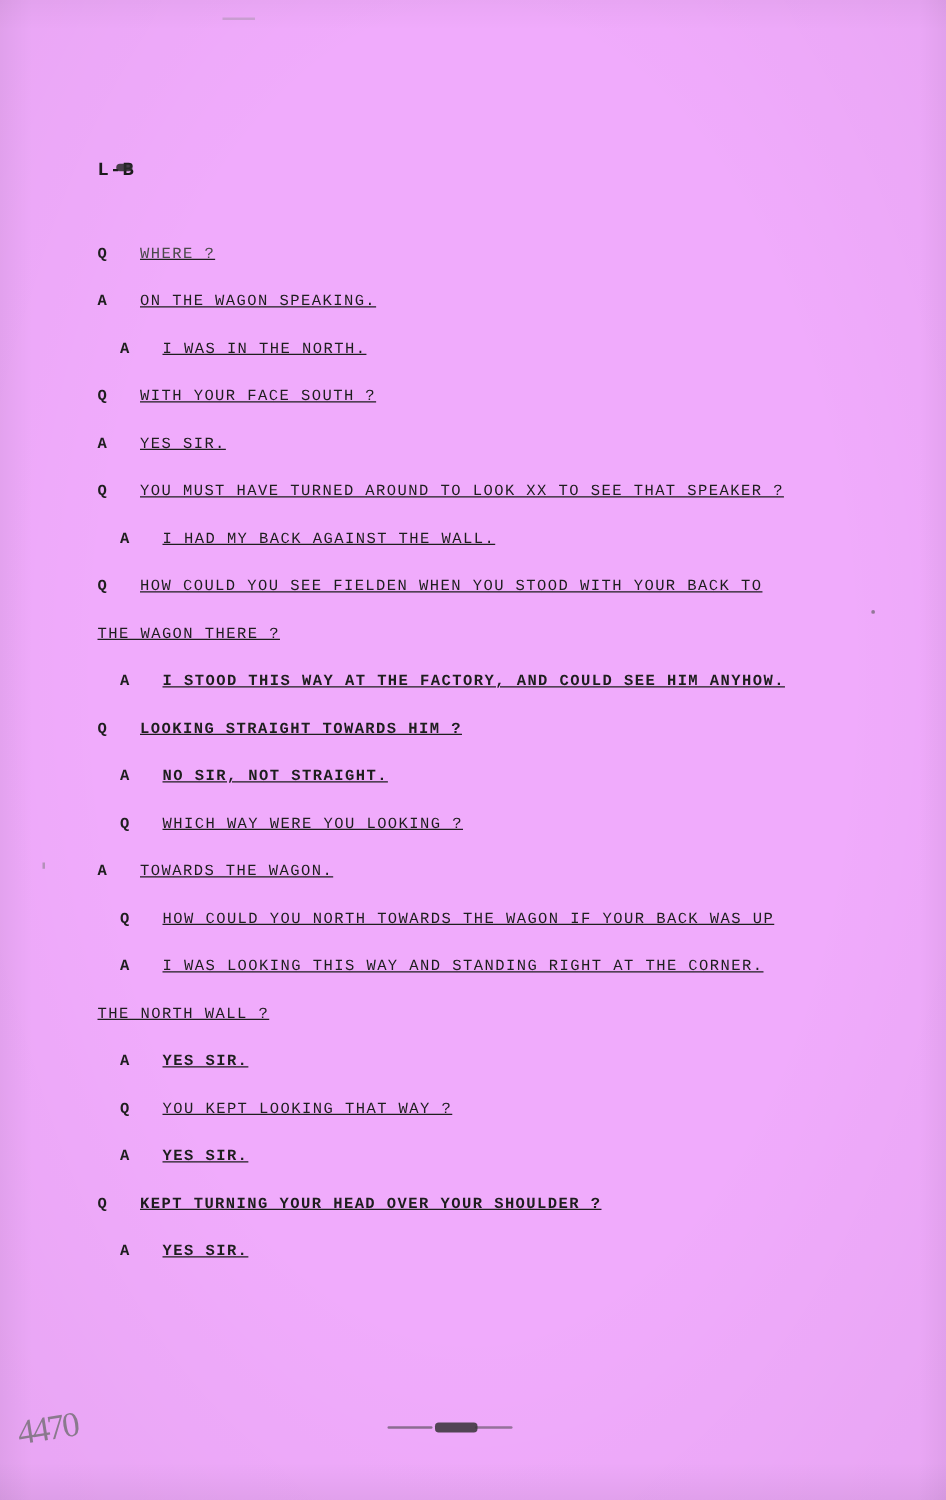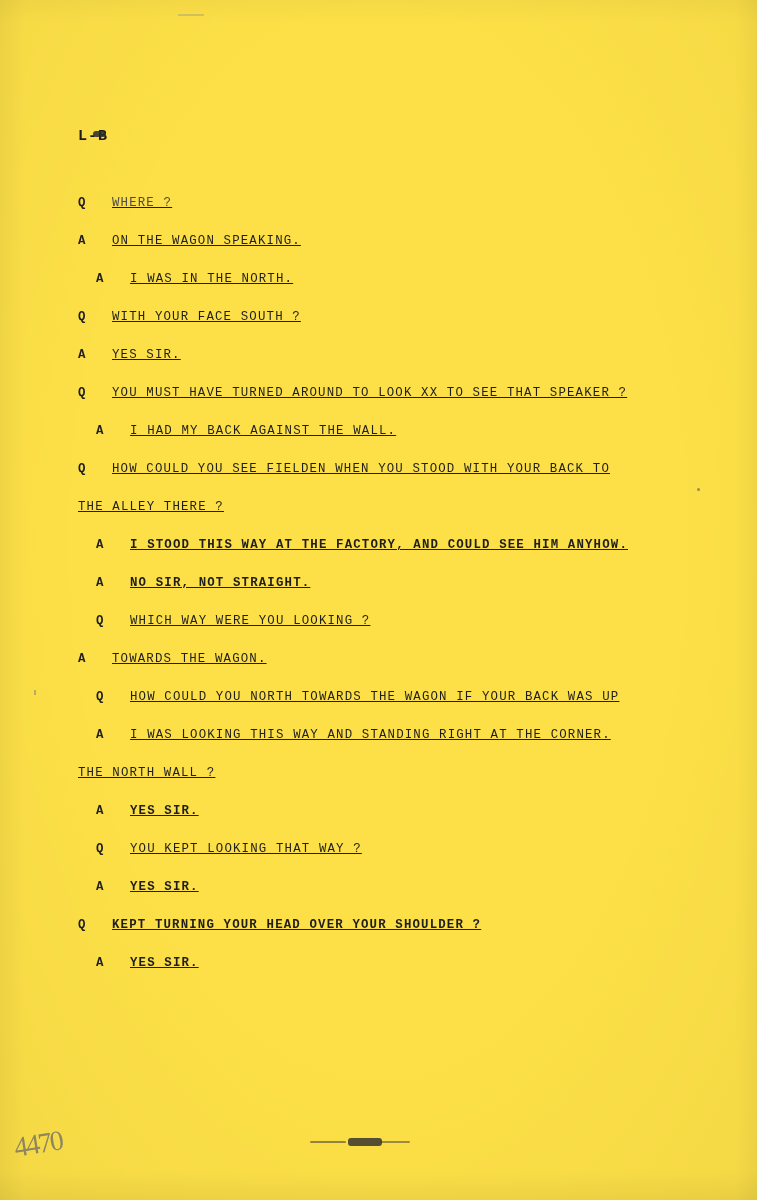--- a/index.html
+++ b/index.html
@@ -12,21 +12,21 @@
     height: 1200px;
     position: relative;
     overflow: hidden;
     font-family: "Liberation Mono", "DejaVu Sans Mono", monospace;
   }
 
   
   #page {
     position: absolute;
     inset: 0;
-    background: #fde047;
+    background: #f0abfc;
   }
 
   
   #page::before {
     content: "";
     position: absolute;
     inset: 0;
     pointer-events: none;
     background:
       radial-gradient(ellipse at 50% 45%, rgba(255,255,255,0) 55%, rgba(0,0,0,0.035) 100%),
@@ -160,24 +160,25 @@
     <div class="line"><span class="spk">Q</span><span>WITH YOUR FACE SOUTH ?</span></div>
 
     <div class="line"><span class="spk">A</span><span>YES SIR.</span></div>
 
     <div class="line"><span class="spk">Q</span><span>YOU MUST HAVE TURNED AROUND TO LOOK XX TO SEE THAT SPEAKER ?</span></div>
 
     <div class="line indent-1"><span class="spk">A</span><span>I HAD MY BACK AGAINST THE WALL.</span></div>
 
     <div class="line"><span class="spk">Q</span><span>HOW COULD YOU SEE FIELDEN WHEN YOU STOOD WITH YOUR BACK TO</span></div>
 
-    <div class="line cont"><span>THE ALLEY THERE ?</span></div>
+    <div class="line cont"><span>THE WAGON THERE ?</span></div>
 
     <div class="line indent-1"><span class="spk">A</span><span class="b">I STOOD THIS WAY AT THE FACTORY, AND COULD SEE HIM ANYHOW.</span></div>
 
+    <div class="line"><span class="spk">Q</span><span class="b">LOOKING STRAIGHT TOWARDS HIM ?</span></div>
 
     <div class="line indent-1"><span class="spk">A</span><span class="b">NO SIR, NOT STRAIGHT.</span></div>
 
     <div class="line indent-1"><span class="spk">Q</span><span>WHICH WAY WERE YOU LOOKING ?</span></div>
 
     <div class="line"><span class="spk">A</span><span>TOWARDS THE WAGON.</span></div>
 
     <div class="line indent-1"><span class="spk">Q</span><span>HOW COULD YOU NORTH TOWARDS THE WAGON IF YOUR BACK WAS UP</span></div>
 
 

